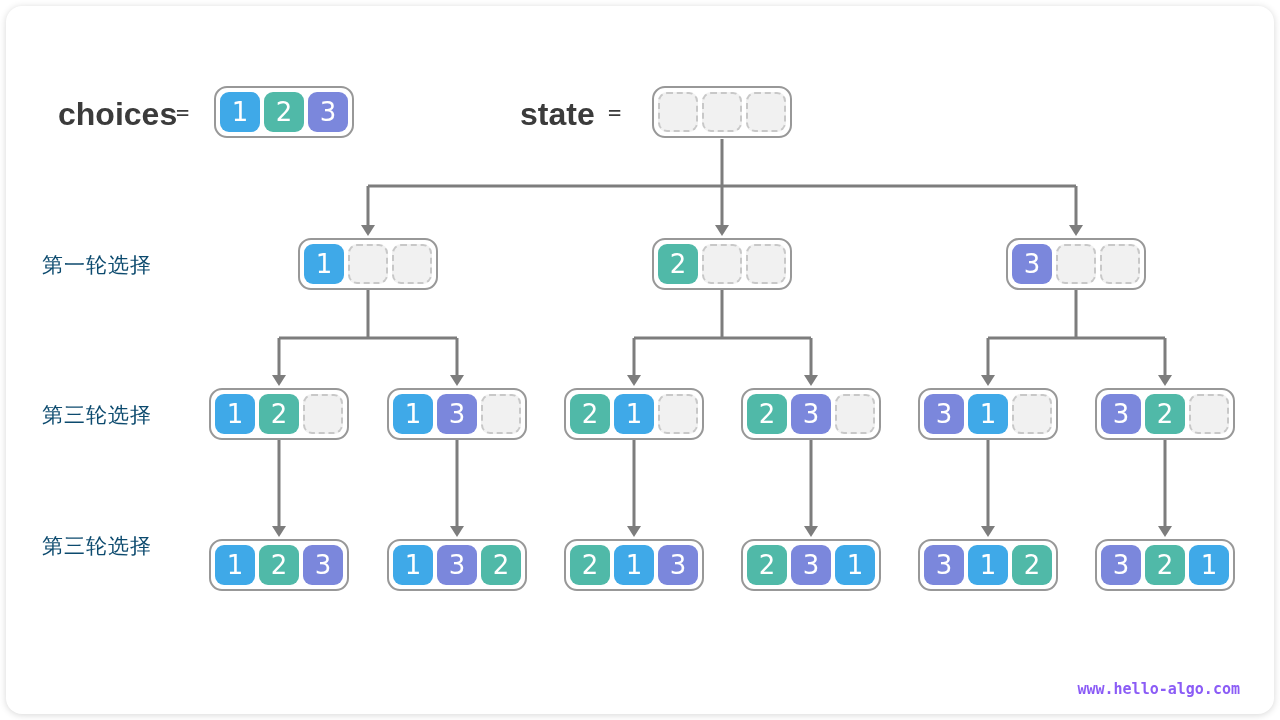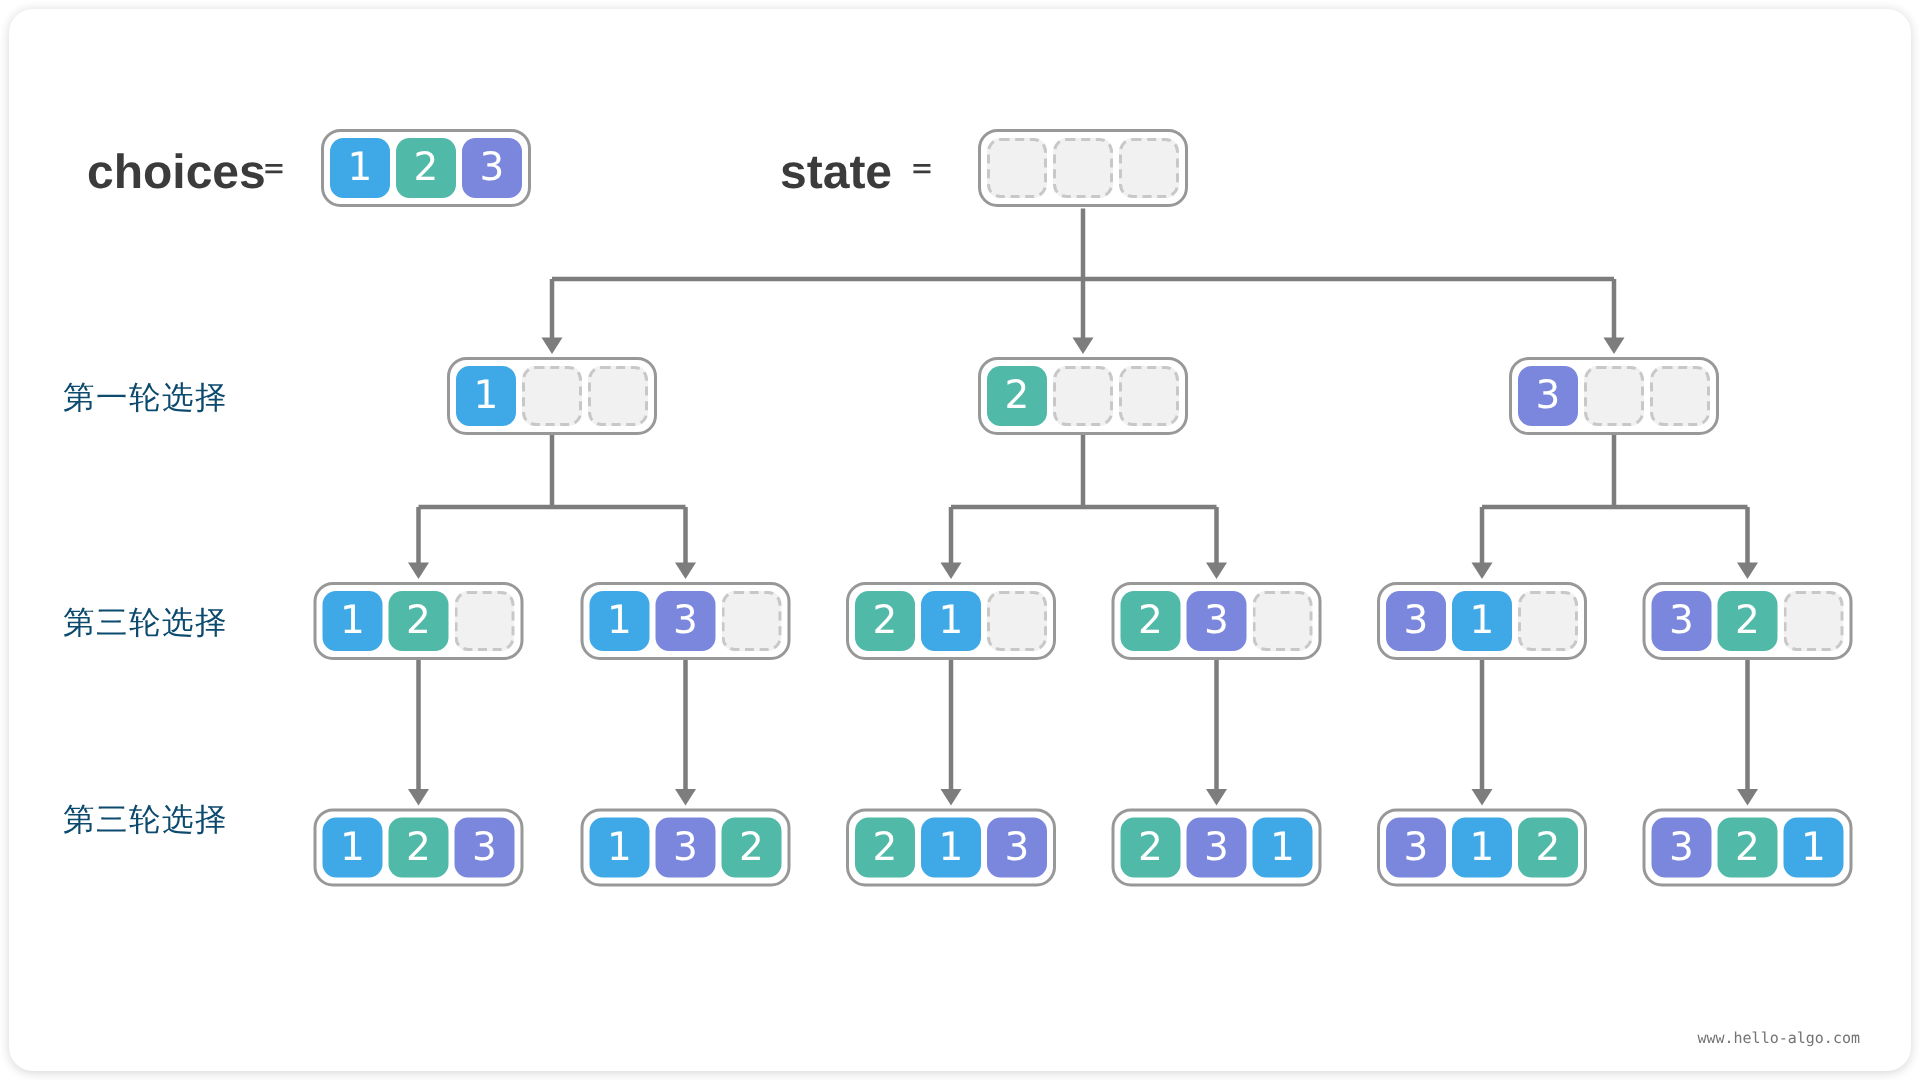--- a/index.html
+++ b/index.html
@@ -75,23 +75,24 @@
   }
   .cell.empty {
     background: #f1f1f1;
     border: 2px dashed #c8c8c8;
   }
   .watermark {
     position: absolute;
     right: 40px;
     bottom: 22px;
     font-family: "DejaVu Sans Mono", "Liberation Mono", monospace;
-    font-size: 10px;
-    color: #737373;
+    font-size: 15px;
+    color: #8b5cf6;
     white-space: nowrap;
+    font-weight: bold;
   }
 </style>
 </head>
 <body>
 
 <div class="card"></div>
 
 <div class="canvas">
   <svg id="arrows" width="1280" height="720">
       <path d="M722,139L722,186 M368,186L1076,186 M368,186L368,227 M722,186L722,227 M1076,186L1076,227 M368,290L368,338 M279,338L457,338 M279,338L279,377 M457,338L457,377 M722,290L722,338 M634,338L811,338 M634,338L634,377 M811,338L811,377 M1076,290L1076,338 M988,338L1165,338 M988,338L988,377 M1165,338L1165,377 M279,440L279,528 M457,440L457,528 M634,440L634,528 M811,440L811,528 M988,440L988,528 M1165,440L1165,528" fill="none" stroke="#7D7D7D" stroke-width="3" stroke-linejoin="round"></path>

